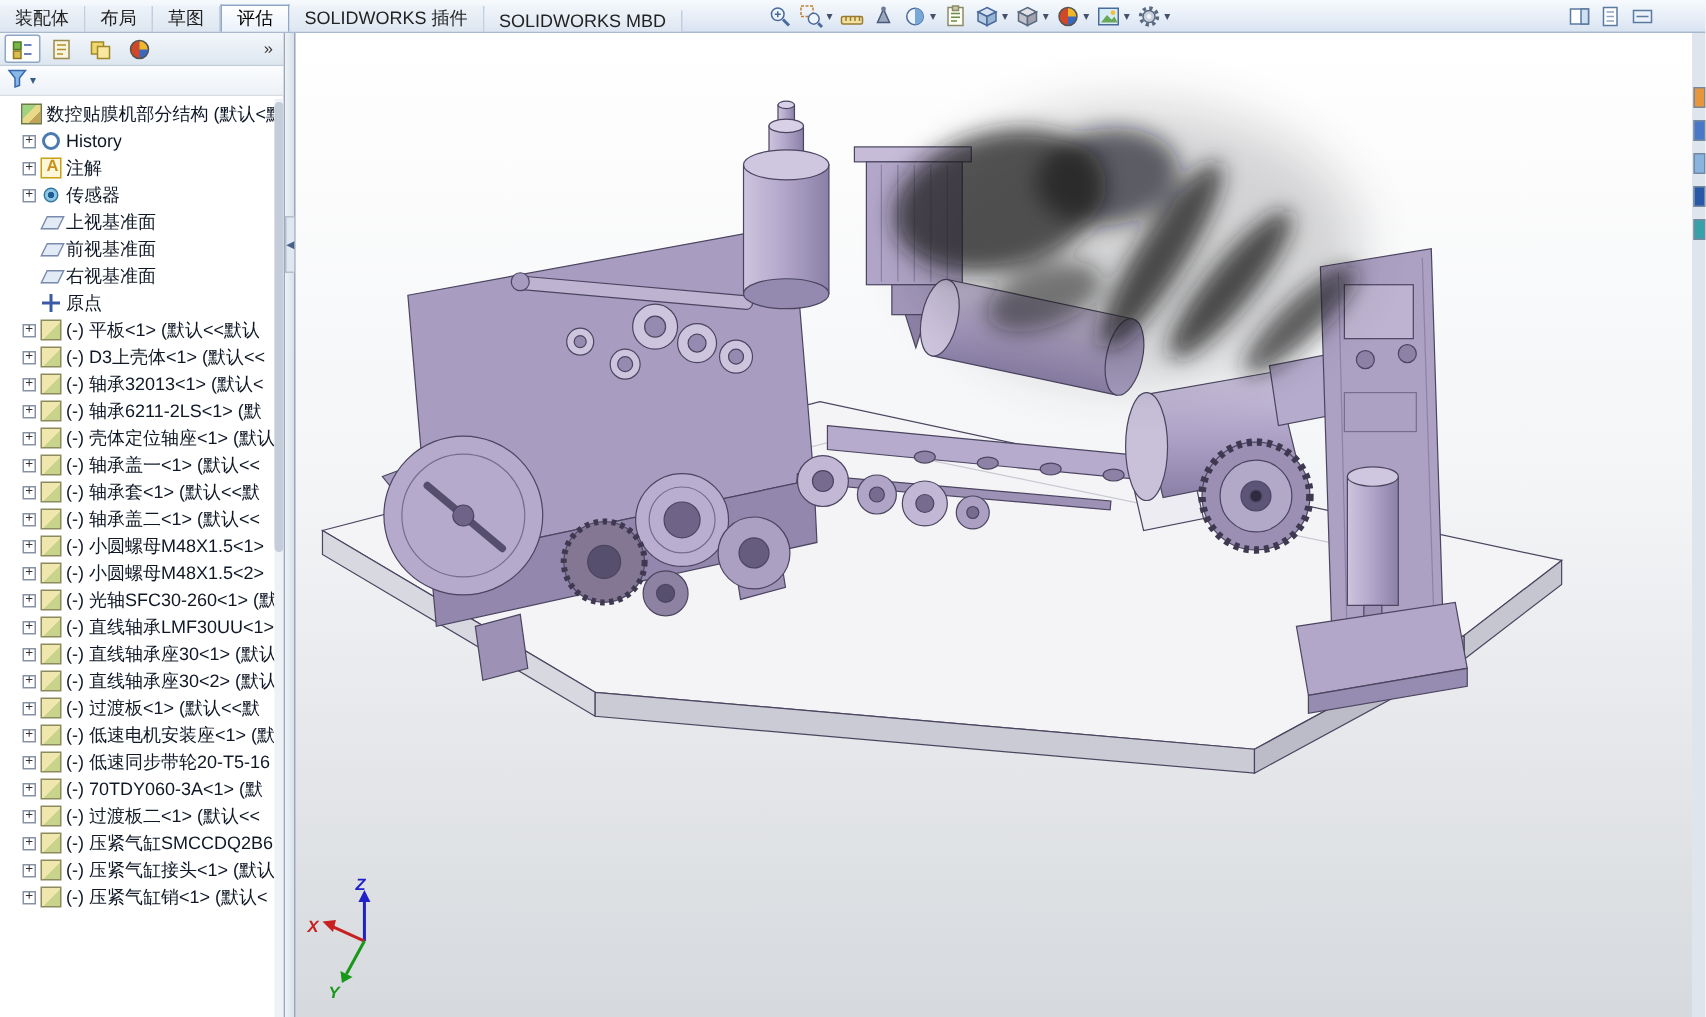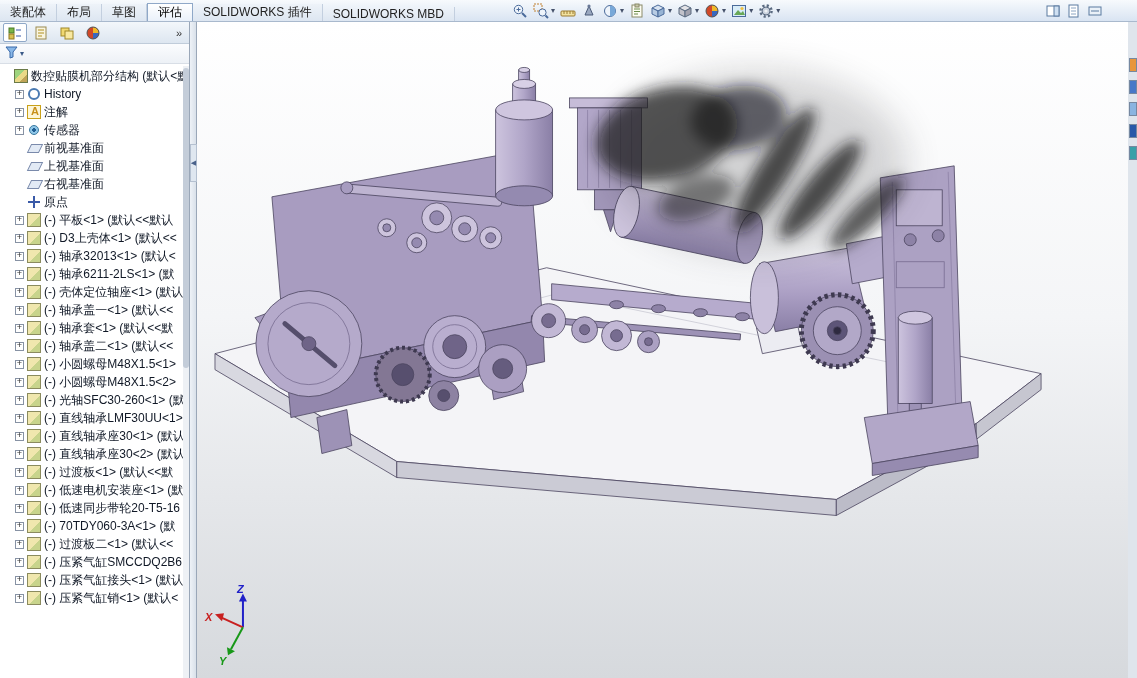--- a/index.html
+++ b/index.html
@@ -289,27 +289,27 @@
 
           <div class="trow child">
             <span class="expander plus"></span>
             <span class="ticon sensors"></span>
             <span class="tlabel">传感器</span>
           </div>
 
           <div class="trow child">
             <span class="expander none"></span>
             <span class="ticon plane"></span>
-            <span class="tlabel">前视基准面</span>
+            <span class="tlabel">上视基准面</span>
           </div>
 
           <div class="trow child">
             <span class="expander none"></span>
             <span class="ticon plane"></span>
-            <span class="tlabel">上视基准面</span>
+            <span class="tlabel">前视基准面</span>
           </div>
 
           <div class="trow child">
             <span class="expander none"></span>
             <span class="ticon plane"></span>
             <span class="tlabel">右视基准面</span>
           </div>
 
           <div class="trow child">
             <span class="expander none"></span>

